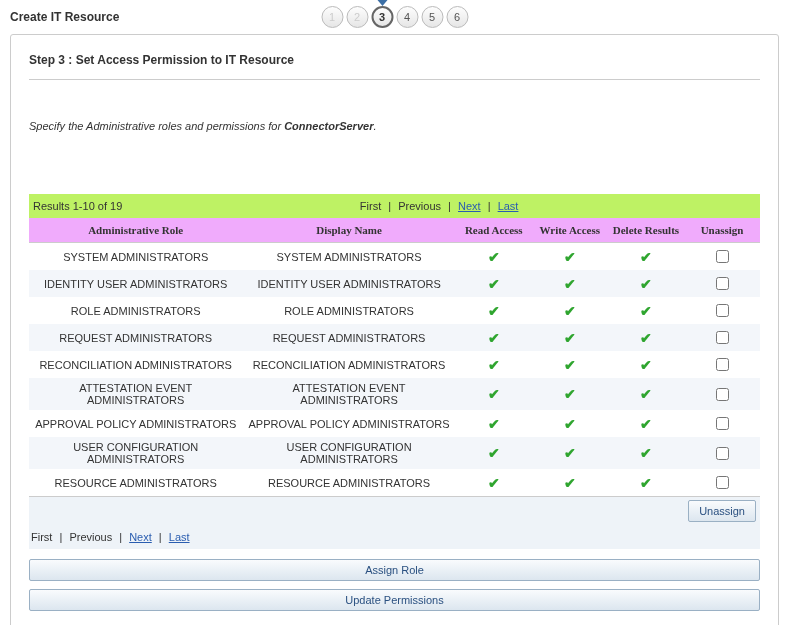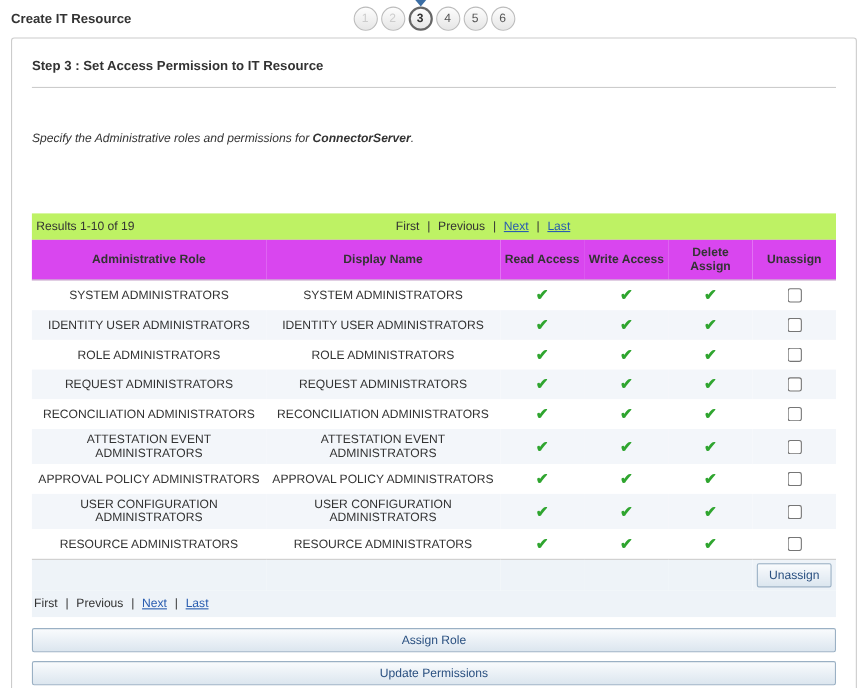--- a/index.html
+++ b/index.html
@@ -98,25 +98,26 @@
     color: #333;
   }
   .pager a { color: #2a5db0; text-decoration: underline; cursor: pointer; }
   .sep { padding: 0 4px; color: #333; }
   table.grid {
     width: 100%;
     border-collapse: collapse;
     font-size: 11px;
   }
   table.grid th {
-    background: #d946ef;
+    background: #f0abfc;
     font-weight: bold;
     padding: 6px 4px;
     border-bottom: 1px solid #ccc;
     color: #333;
+    font-family: Liberation Serif, serif;
   }
   table.grid td {
     text-align: center;
     padding: 4px 4px;
     color: #333;
     background: #fff;
   }
   table.grid tr:nth-child(even) td { background: #f3f6fa; }
   .col-role { width: 225px; }
   .col-display { width: 225px; }
@@ -205,21 +206,21 @@
     </div>
   </div>
 
   <table class="grid">
     <thead>
       <tr>
         <th class="col-role">Administrative Role</th>
         <th class="col-display">Display Name</th>
         <th class="col-read">Read Access</th>
         <th class="col-write">Write Access</th>
-        <th class="col-delete">Delete Assign</th>
+        <th class="col-delete">Delete Results</th>
         <th class="col-unassign">Unassign</th>
       </tr>
     </thead>
     <tbody id="tbody">
         <tr>
           <td>SYSTEM ADMINISTRATORS</td>
           <td>SYSTEM ADMINISTRATORS</td>
           <td><span class="check-icon">✔</span></td>
           <td><span class="check-icon">✔</span></td>
           <td><span class="check-icon">✔</span></td>

